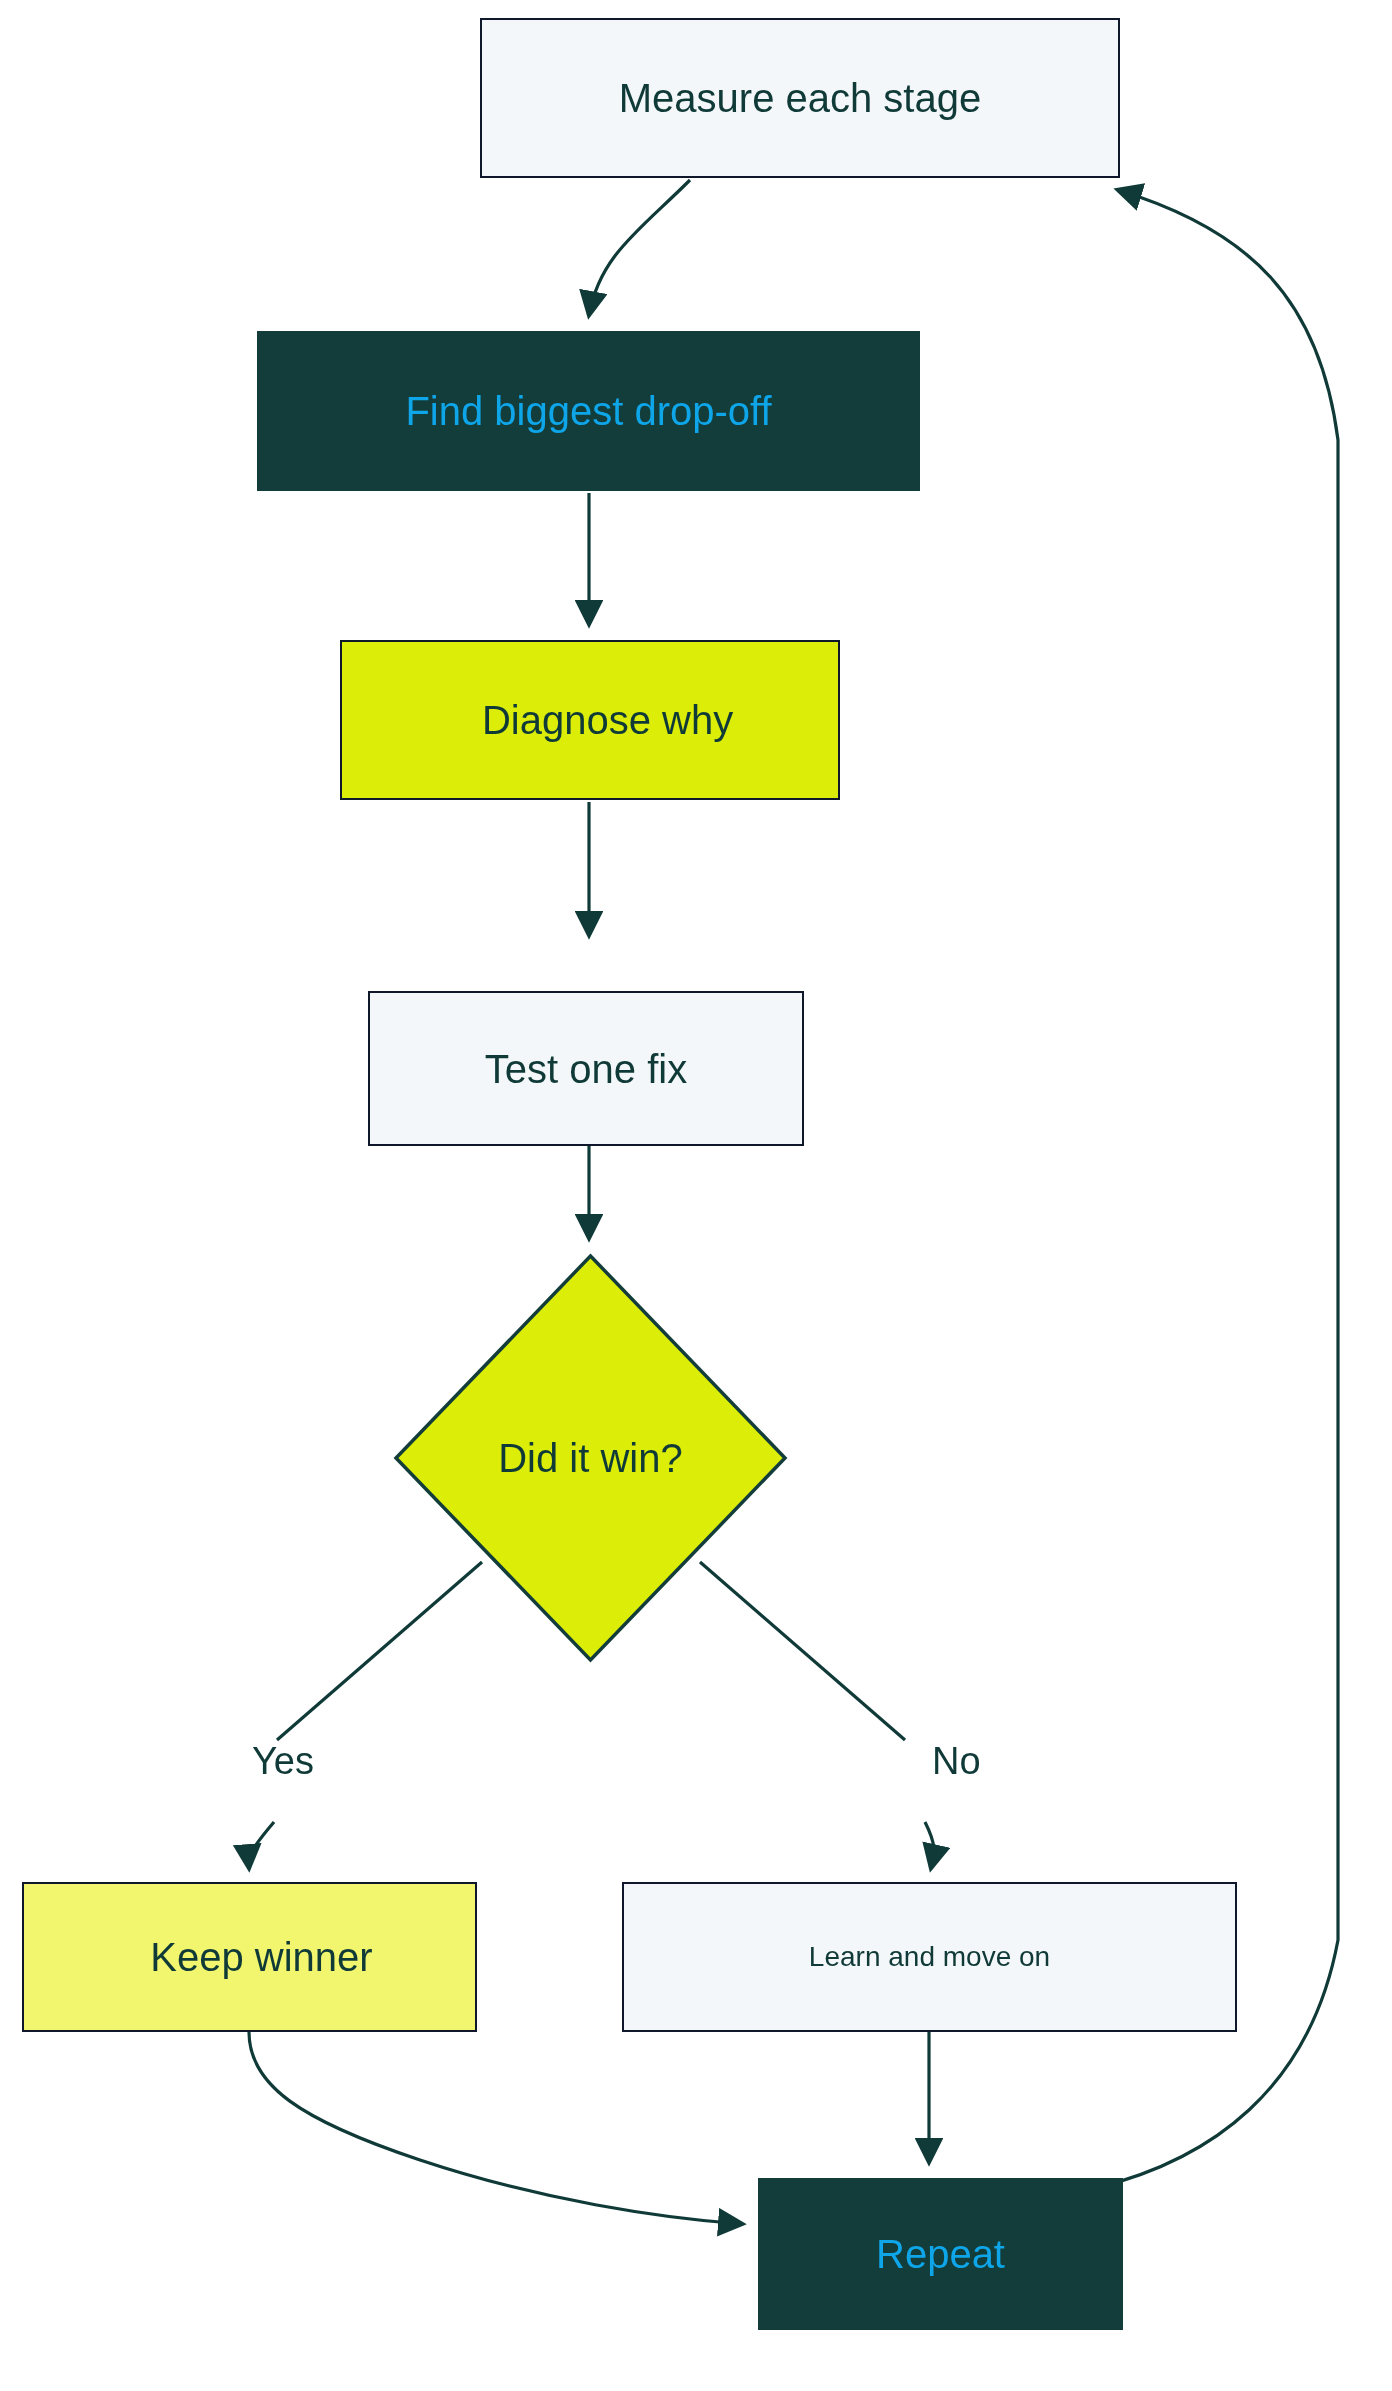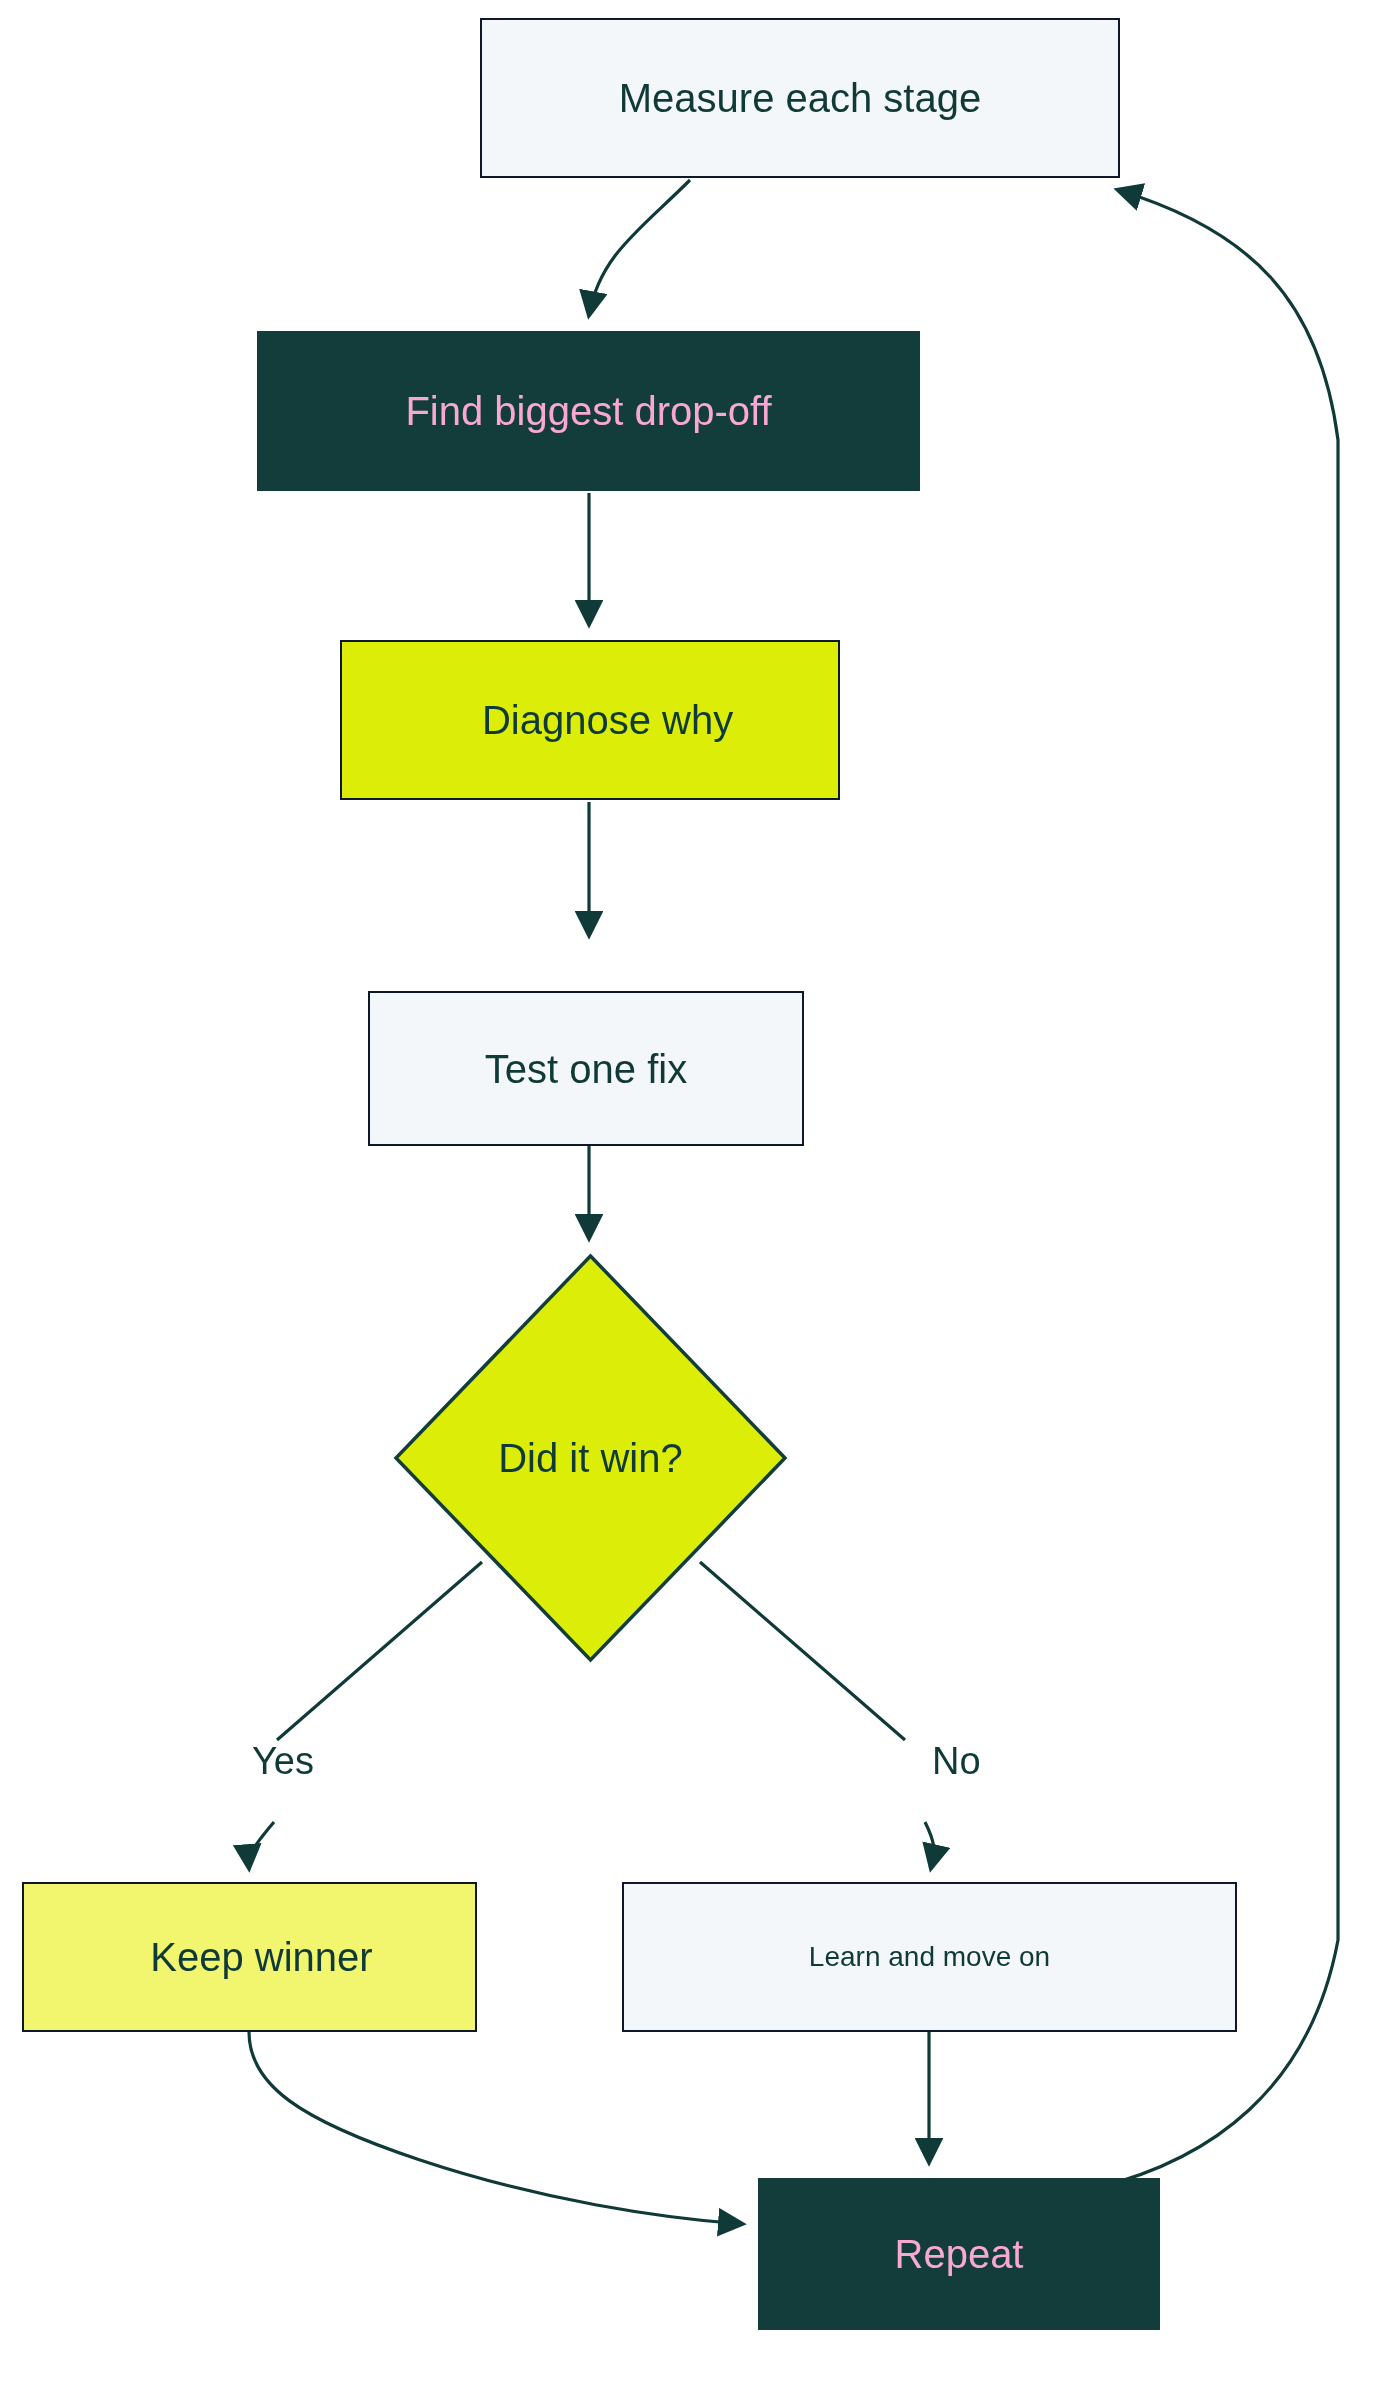--- a/index.html
+++ b/index.html
@@ -40,21 +40,21 @@
     display: block;
     padding: 0 10px;
     white-space: nowrap;
   }
   
   .fill-pale   { background: #f4f7f9; }
   .fill-dark   { background: #123d3a; border-color: #123d3a; }
   .fill-lime   { background: #dcee08; }
   .fill-lemon  { background: #f2f66e; padding-left: 24px; }
   .text-dark   { color: #0f3a37; }
-  .text-lime   { color: #f9a8d4; }
+  .text-lime   { color: #0ea5e9; }
 
   
   .node-diamond {
     position: absolute;
     display: flex;
     align-items: center;
     justify-content: center;
   }
   .node-diamond .diamond-shape {
     position: absolute;
@@ -133,17 +133,17 @@
   <div class="edge-label" style="left:932px; top:1740px; font-size:38px;">No</div>
 
   <div class="node node-rect fill-lemon text-dark" style="left:22px; top:1882px; width:455px; height:150px; font-size:40px;">
     <span class="node-label">Keep winner</span>
   </div>
 
   <div class="node node-rect fill-pale text-dark" style="left:622px; top:1882px; width:615px; height:150px; font-size:28px;">
     <span class="node-label">Learn and move on</span>
   </div>
 
-  <div class="node node-rect fill-dark text-lime" style="left:758px; top:2178px; width:402px; height:152px; font-size:40px;">
+  <div class="node node-rect fill-dark text-lime" style="left:758px; top:2178px; width:365px; height:152px; font-size:40px;">
     <span class="node-label">Repeat</span>
   </div>
 
 </div>
 
 </body></html>

